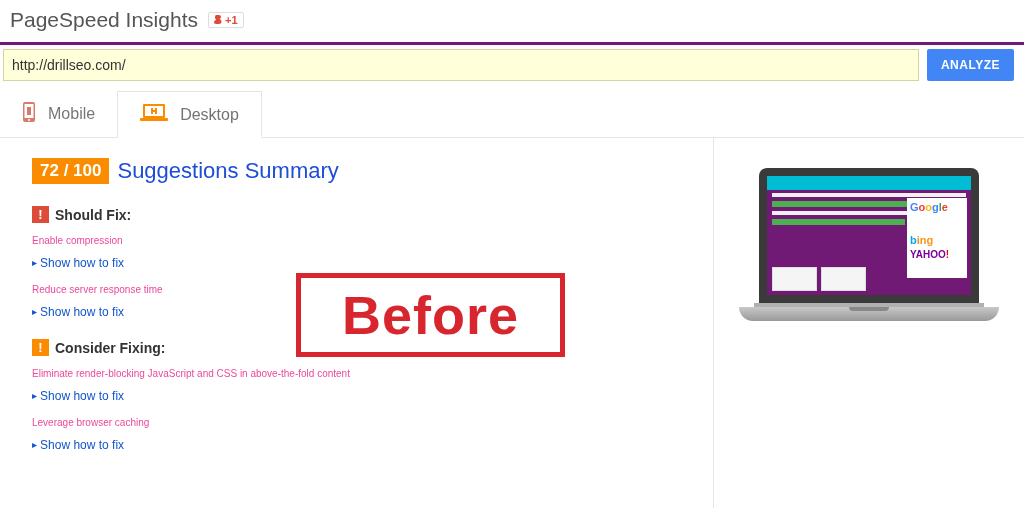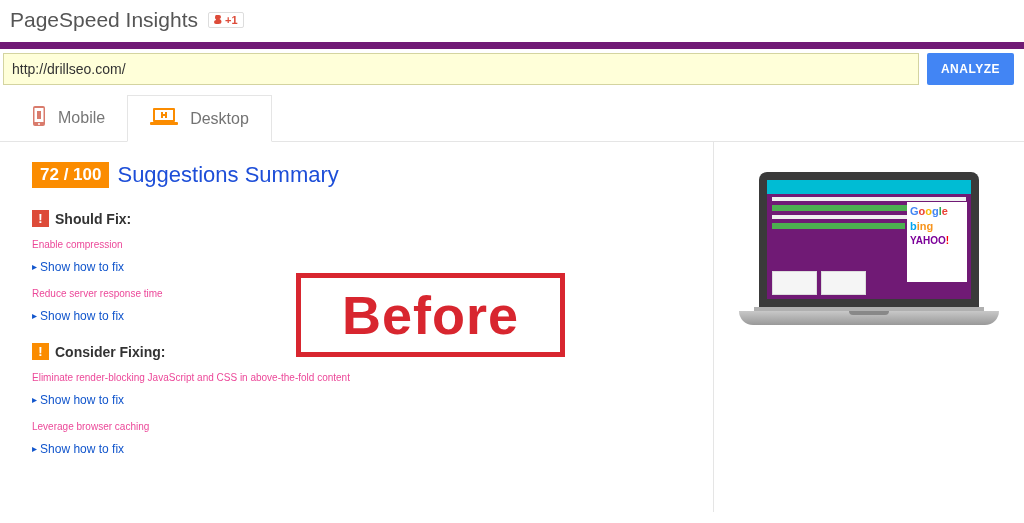--- a/index.html
+++ b/index.html
@@ -1,24 +1,24 @@
 <!DOCTYPE html>
 <html><head>
   <meta charset="utf-8">
   <style>
     * { box-sizing: border-box; margin: 0; padding: 0; }
     body { font-family: Arial, sans-serif; background: #fff; width: 1024px; height: 523px; overflow: hidden; color: #333; }
     .header { padding: 8px 10px 10px 10px; display: flex; align-items: center; gap: 10px; }
     .page-title { font-size: 21px; font-weight: 400; color: #555; }
     .gplus-btn { display: inline-flex; align-items: center; border: 1px solid #ddd; border-radius: 2px; padding: 1px 5px; font-size: 11px; color: #dd4b39; font-weight: bold; cursor: pointer; }
     .gplus-btn svg { margin-right: 1px; }
-    .url-bar-row { display: flex; padding: 4px 10px 10px 3px; border-top: 7px solid #701a75; gap: 8px; align-items: stretch; }
+    .url-bar-row { display: flex; padding: 4px 10px 10px 3px; border-top: 3px solid #701a75; gap: 8px; align-items: stretch; }
     .url-input { flex: 1; background: #ffffd9; border: 1px solid #d4d4a0; padding: 7px 8px; font-size: 14px; color: #333; height: 32px; }
     .analyze-btn { background: #4285f4; color: #fff; border: none; padding: 0 14px; font-size: 12px; font-weight: bold; letter-spacing: 0.5px; cursor: pointer; height: 32px; border-radius: 2px; }
-    .tabs-row { display: flex; border-bottom: 1px solid #e5e5e5; padding-left: 10px; }
+    .tabs-row { display: flex; border-bottom: 1px solid #e5e5e5; }
     .tab { display: flex; align-items: center; gap: 12px; padding: 10px 22px; cursor: pointer; color: #777; font-size: 16px; }
     .tab.active { border: 1px solid #e5e5e5; border-bottom: 1px solid #fff; margin-bottom: -1px; color: #737373; background: #fff; }
     .tab-icon { display: inline-block; }
     .content-wrap { display: flex; }
     .left-col { flex: 1; padding: 20px 18px 10px 32px; border-right: 1px solid #e5e5e5; min-height: 370px; }
     .right-col { width: 310px; padding: 30px 20px; display: flex; align-items: flex-start; justify-content: center; }
     .score-row { display: flex; align-items: center; gap: 8px; margin-bottom: 22px; }
     .score-box { background: #fb8c00; color: #fff; padding: 3px 8px; font-size: 17px; font-weight: bold; }
     .summary-title { font-size: 22px; color: #1d4ed8; font-weight: 400; }
     .section-head { display: flex; align-items: center; gap: 6px; margin-bottom: 12px; margin-top: 6px; }
@@ -34,21 +34,21 @@
     .laptop-screen { width: 220px; height: 135px; background: #3a3a3a; border-radius: 8px 8px 0 0; margin: 0 auto; padding: 8px; position: relative; }
     .screen-inner { width: 100%; height: 100%; background: #701a75; overflow: hidden; position: relative; }
     .screen-header { height: 14px; background: #00bcd4; }
     .screen-subhead { height: 4px; background: #f0f0f0; margin: 3px 5px; }
     .screen-bar { height: 6px; margin: 4px 5px; }
     .bar-green { background: #4caf50; width: 75%; }
     .bar-green2 { background: #4caf50; width: 65%; }
     .screen-logos { position: absolute; right: 4px; top: 22px; width: 60px; height: 80px; background: #fff; font-size: 7px; line-height: 1.2; text-align: left; padding: 3px; }
     .logo-google { color: #4285f4; font-weight: bold; font-size: 11px; }
     .logo-google .g2 { color: #ea4335; } .logo-google .g3 { color: #fbbc05; } .logo-google .g4 { color: #4285f4; } .logo-google .g5 { color: #34a853; } .logo-google .g6 { color: #ea4335; }
-    .logo-bing { color: #f7941d; font-weight: bold; font-size: 11px; margin-top: 2px; }
+    .logo-bing { color: #f7941d; font-weight: bold; font-size: 11px; margin-top: 20px; }
     .logo-bing .b1 { color: #00a4ef; }
     .logo-yahoo { color: #7b0099; font-weight: bold; font-size: 10px; margin-top: 2px; }
     .logo-yahoo .yex { color: #ff0000; }
     .laptop-base { width: 260px; height: 14px; background: linear-gradient(#c8c8c8, #999); border-radius: 0 0 16px 16px; position: relative; }
     .laptop-base::before { content: ''; position: absolute; top: 0; left: 50%; transform: translateX(-50%); width: 40px; height: 4px; background: #888; border-radius: 0 0 4px 4px; }
     .laptop-hinge { width: 230px; height: 4px; background: #b0b0b0; margin: 0 auto; }
     .screen-smallboxes { position: absolute; bottom: 4px; left: 5px; display: flex; gap: 4px; }
     .smallbox { width: 45px; height: 24px; background: #f5f5f5; border: 1px solid #ddd; }
   </style>
 </head>

